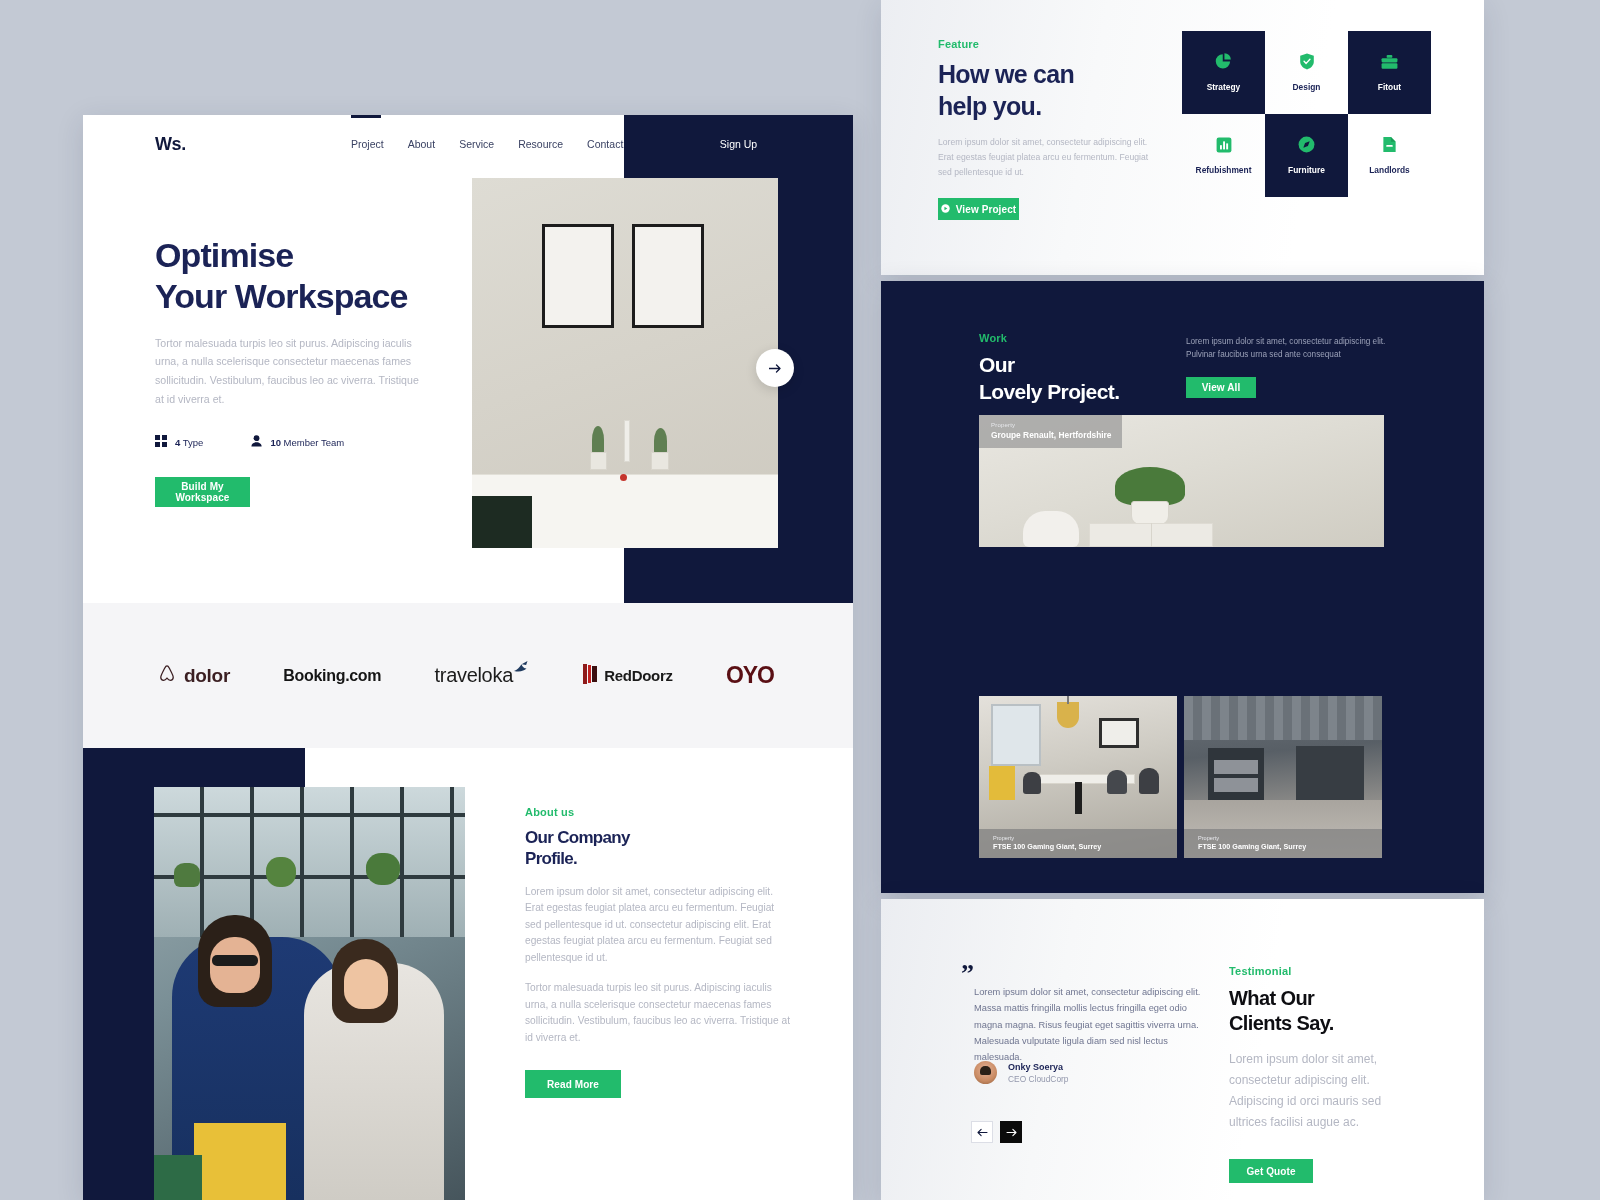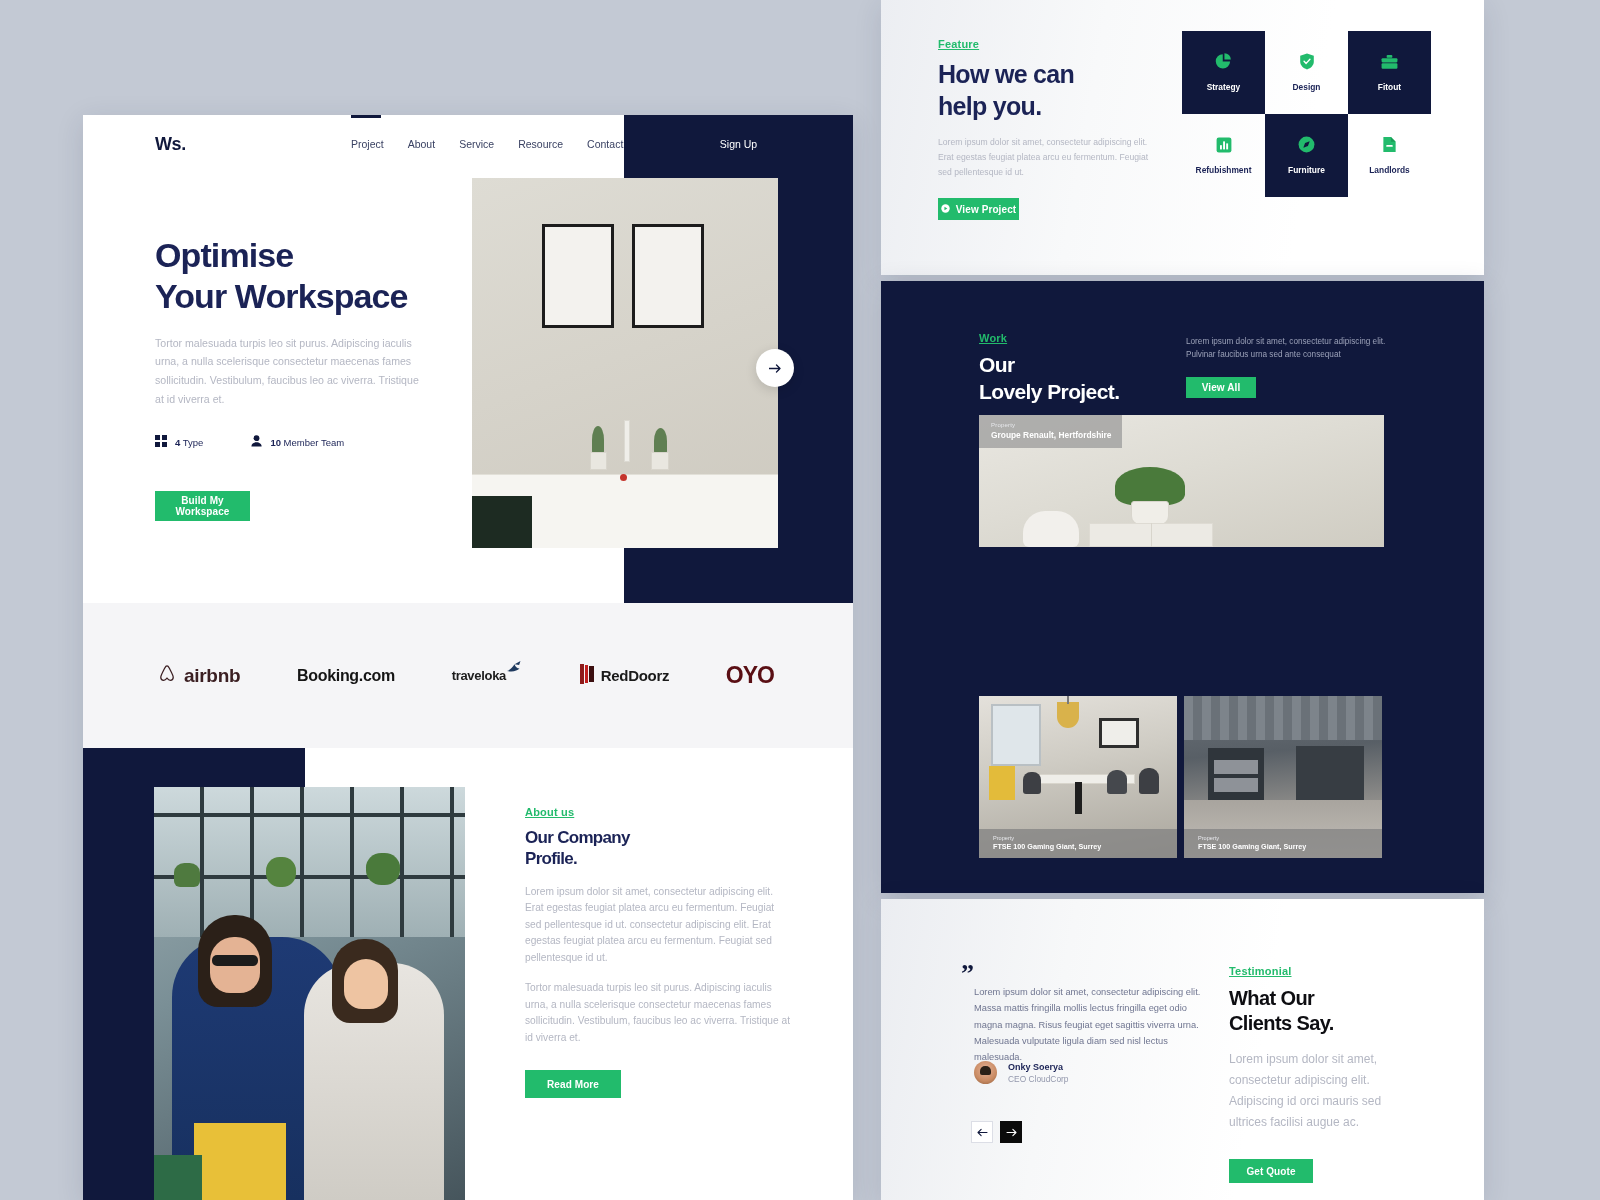--- a/index.html
+++ b/index.html
@@ -6,21 +6,20 @@
   html, body {
     width: 1600px; height: 1200px;
     background: #c3c9d4;
     font-family: "Liberation Sans", sans-serif;
     overflow: hidden;
   }
   .stage { position: relative; width: 1600px; height: 1200px; }
   .eyebrow {
     color: #22bb6c; font-size: 11px; font-weight: 700;
     letter-spacing: .2px;
-    text-decoration: underline;
   }
   .btn-green {
     background: #22bb6c; color: #fff; border: none;
     font-weight: 700; font-size: 10px; letter-spacing: .1px;
     display: inline-flex; align-items: center; justify-content: center;
     cursor: pointer; font-family: "Liberation Sans", sans-serif;
   }
   .body-txt { color: #b4b7c3; line-height: 1.62; }
 
   
@@ -91,21 +90,21 @@
   }
   #hero-sub {
     margin-top: 16px; font-size: 10.6px; color: #b4b7c3;
     line-height: 1.75; width: 274px;
   }
   #hero-meta { margin-top: 25px; display: flex; align-items: center; gap: 48px; }
   .meta-item { display: flex; align-items: center; gap: 8px; }
   .meta-item .lbl { font-size: 9.5px; color: #1b2356; font-weight: 500; }
   .meta-item .lbl b { font-weight: 800; }
   #build-btn {
-    margin-top: 40px; width: 95px; height: 30px;
+    margin-top: 26px; width: 95px; height: 30px;
   }
 
   
   #logos {
     position: absolute; left: 0; top: 488px; width: 100%; height: 145px;
     background: #f5f5f7; display: flex; align-items: center;
   }
   #logo-row {
     display: flex; align-items: center; justify-content: space-between;
     width: 618px; margin-left: 73px;
@@ -333,29 +332,29 @@
 
     <div id="logos">
       <div id="logo-row">
 
         <div class="logo">
           <span>
             <svg width="22" height="22" viewBox="0 0 24 24" fill="none" aria-hidden="true">
               <path d="M12 3.2c1 0 1.7.8 2.4 2.2 1.7 3.4 4.4 8 4.4 10.2 0 2-1.4 3.3-3.1 3.3-1.5 0-2.6-.9-3.7-2.3-1.1 1.4-2.2 2.3-3.7 2.3-1.7 0-3.1-1.3-3.1-3.3 0-2.2 2.7-6.8 4.4-10.2C10.3 4 11 3.2 12 3.2z" stroke="#3b1f22" stroke-width="1.4"></path>
             </svg>
           </span>
-          <span class="logo-text" style="font-size:19px; color:#3b1f22;">airbnb</span>
+          <span class="logo-text" style="font-size:19px; color:#3b1f22;">dolor</span>
         </div>
 
         <div class="logo">
           <span class="logo-text" style="font-size:16px; color:#151515; font-weight:800;">Booking.com</span>
         </div>
 
         <div class="logo">
-          <span class="logo-text" style="font-size:13px; color:#1c1c1c; font-weight:700;">traveloka</span>
+          <span class="logo-text" style="font-size:20px; color:#1c1c1c; font-weight:400;">traveloka</span>
           <span style="margin-left:-6px; margin-top:-12px;">
             <svg width="17" height="14" viewBox="0 0 17 14" aria-hidden="true">
               <path d="M1 10C4 9 6.5 6.5 8.5 3.2c.8 2.6 2.6 4 5 4.4C11 9.9 7 11.4 1 10z" fill="#1f3a5f"></path>
               <path d="M8.6 3.2 14.5 0l-1.4 4.1z" fill="#1f3a5f"></path>
             </svg>
           </span>
         </div>
 
         <div class="logo">
           <span>

